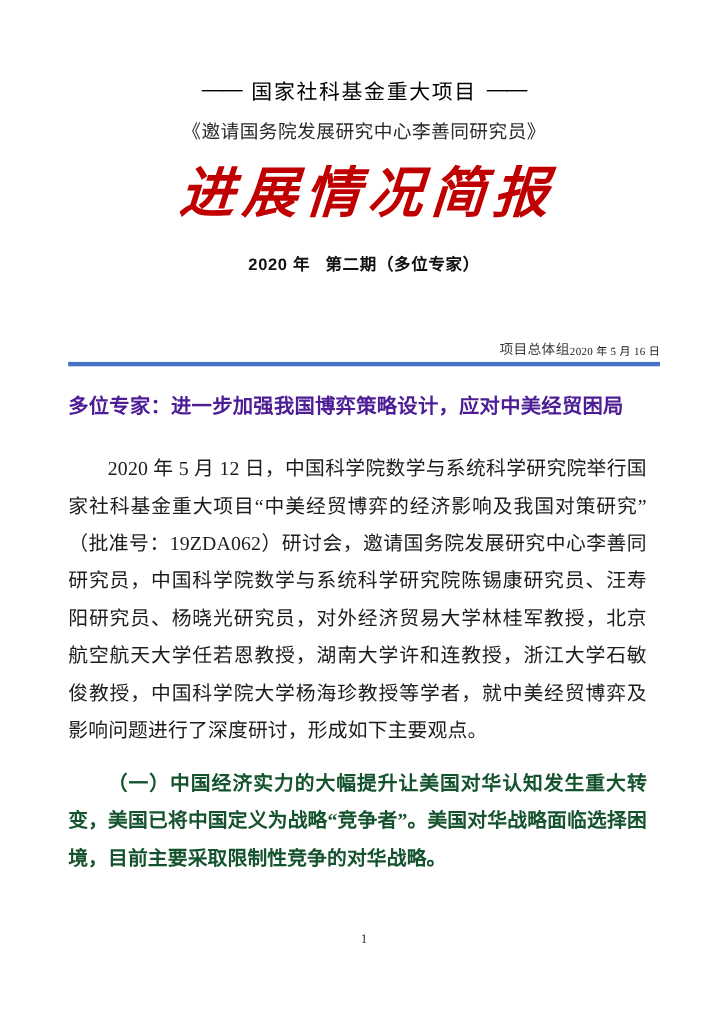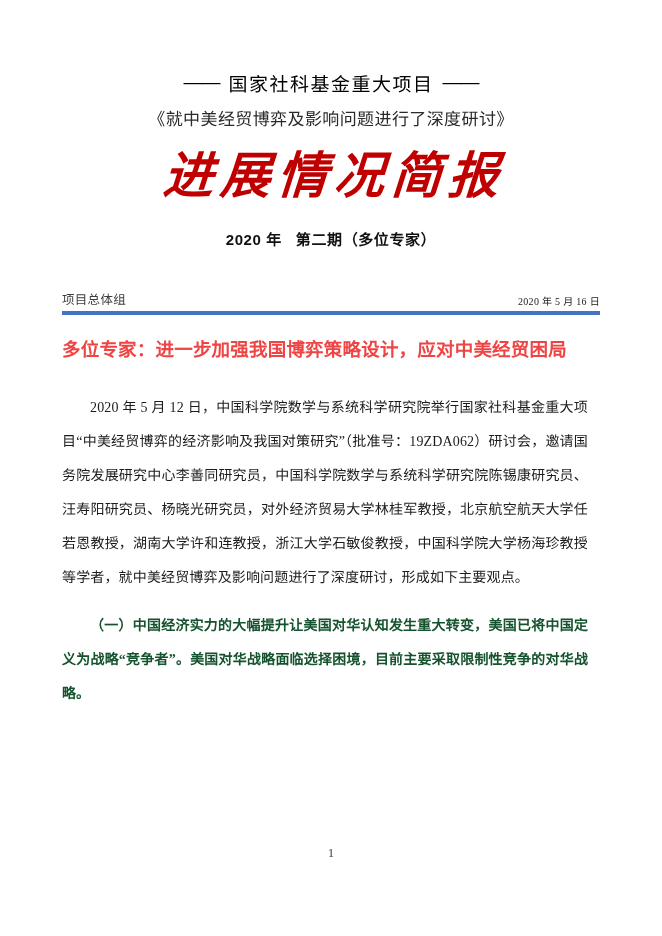--- a/index.html
+++ b/index.html
@@ -79,61 +79,60 @@
     font-size: 15px;
     font-weight: bold;
     color: #111111;
     letter-spacing: 0.6px;
     white-space: nowrap;
   }
   .issue-line .gap { display: inline-block; width: 14px; }
 
   
   .meta-row {
-    margin-top: 40px;
+    margin-top: 58px;
     display: flex;
-    justify-content: space-between;
+    justify-content: flex-end;
     align-items: flex-end;
     font-family: "Liberation Serif", "DejaVu Serif", serif;
     font-size: 12.5px;
     color: #3d3d3d;
     letter-spacing: 0.3px;
     padding-bottom: 3px;
-    gap: 21px;
   }
   .meta-date {
     font-size: 10px;
     color: #1a1a1a;
   }
   .meta-rule {
     height: 4px;
     background: #4472C4;
     width: 100%;
   }
 
   
   .headline {
     margin-top: 25px;
-    color: #ef4444;
-    font-family: Liberation Mono, monospace;
+    color: #4c1d95;
+    font-family: Liberation Serif, serif;
     font-size: 18.5px;
     font-weight: bold;
     letter-spacing: 0.2px;
     line-height: 1.35;
     white-space: nowrap;
   }
 
   .body-block {
     margin-top: 26px;
   }
 
   p.para {
     margin: 0 12px 0 0;
     font-family: "Liberation Serif", "DejaVu Serif", serif;
-    font-size: 14px;
+    font-size: 18px;
     line-height: 34px;
     color: #1c1c1c;
     text-align: justify;
     text-justify: inter-ideograph;
     text-indent: 2em;
     letter-spacing: 0.15px;
   }
 
   p.para + p.para { margin-top: 14px; }
 
@@ -159,21 +158,21 @@
 <body>
 
 <div class="page">
 
   <div class="masthead">
 
     <div class="kicker">
       <span class="rule-dash">——</span><span class="kicker-text">国家社科基金重大项目</span><span class="rule-dash">——</span>
     </div>
 
-    <div class="project-name">《就中美经贸博弈及影响问题进行了深度研讨》</div>
+    <div class="project-name">《邀请国务院发展研究中心李善同研究员》</div>
 
     <div class="main-title">进展情况简报</div>
 
     <div class="issue-line">
       <span>2020 年</span><span class="gap"></span><span>第二期（多位专家）</span>
     </div>
 
   </div>
 
   <div class="meta-row">

